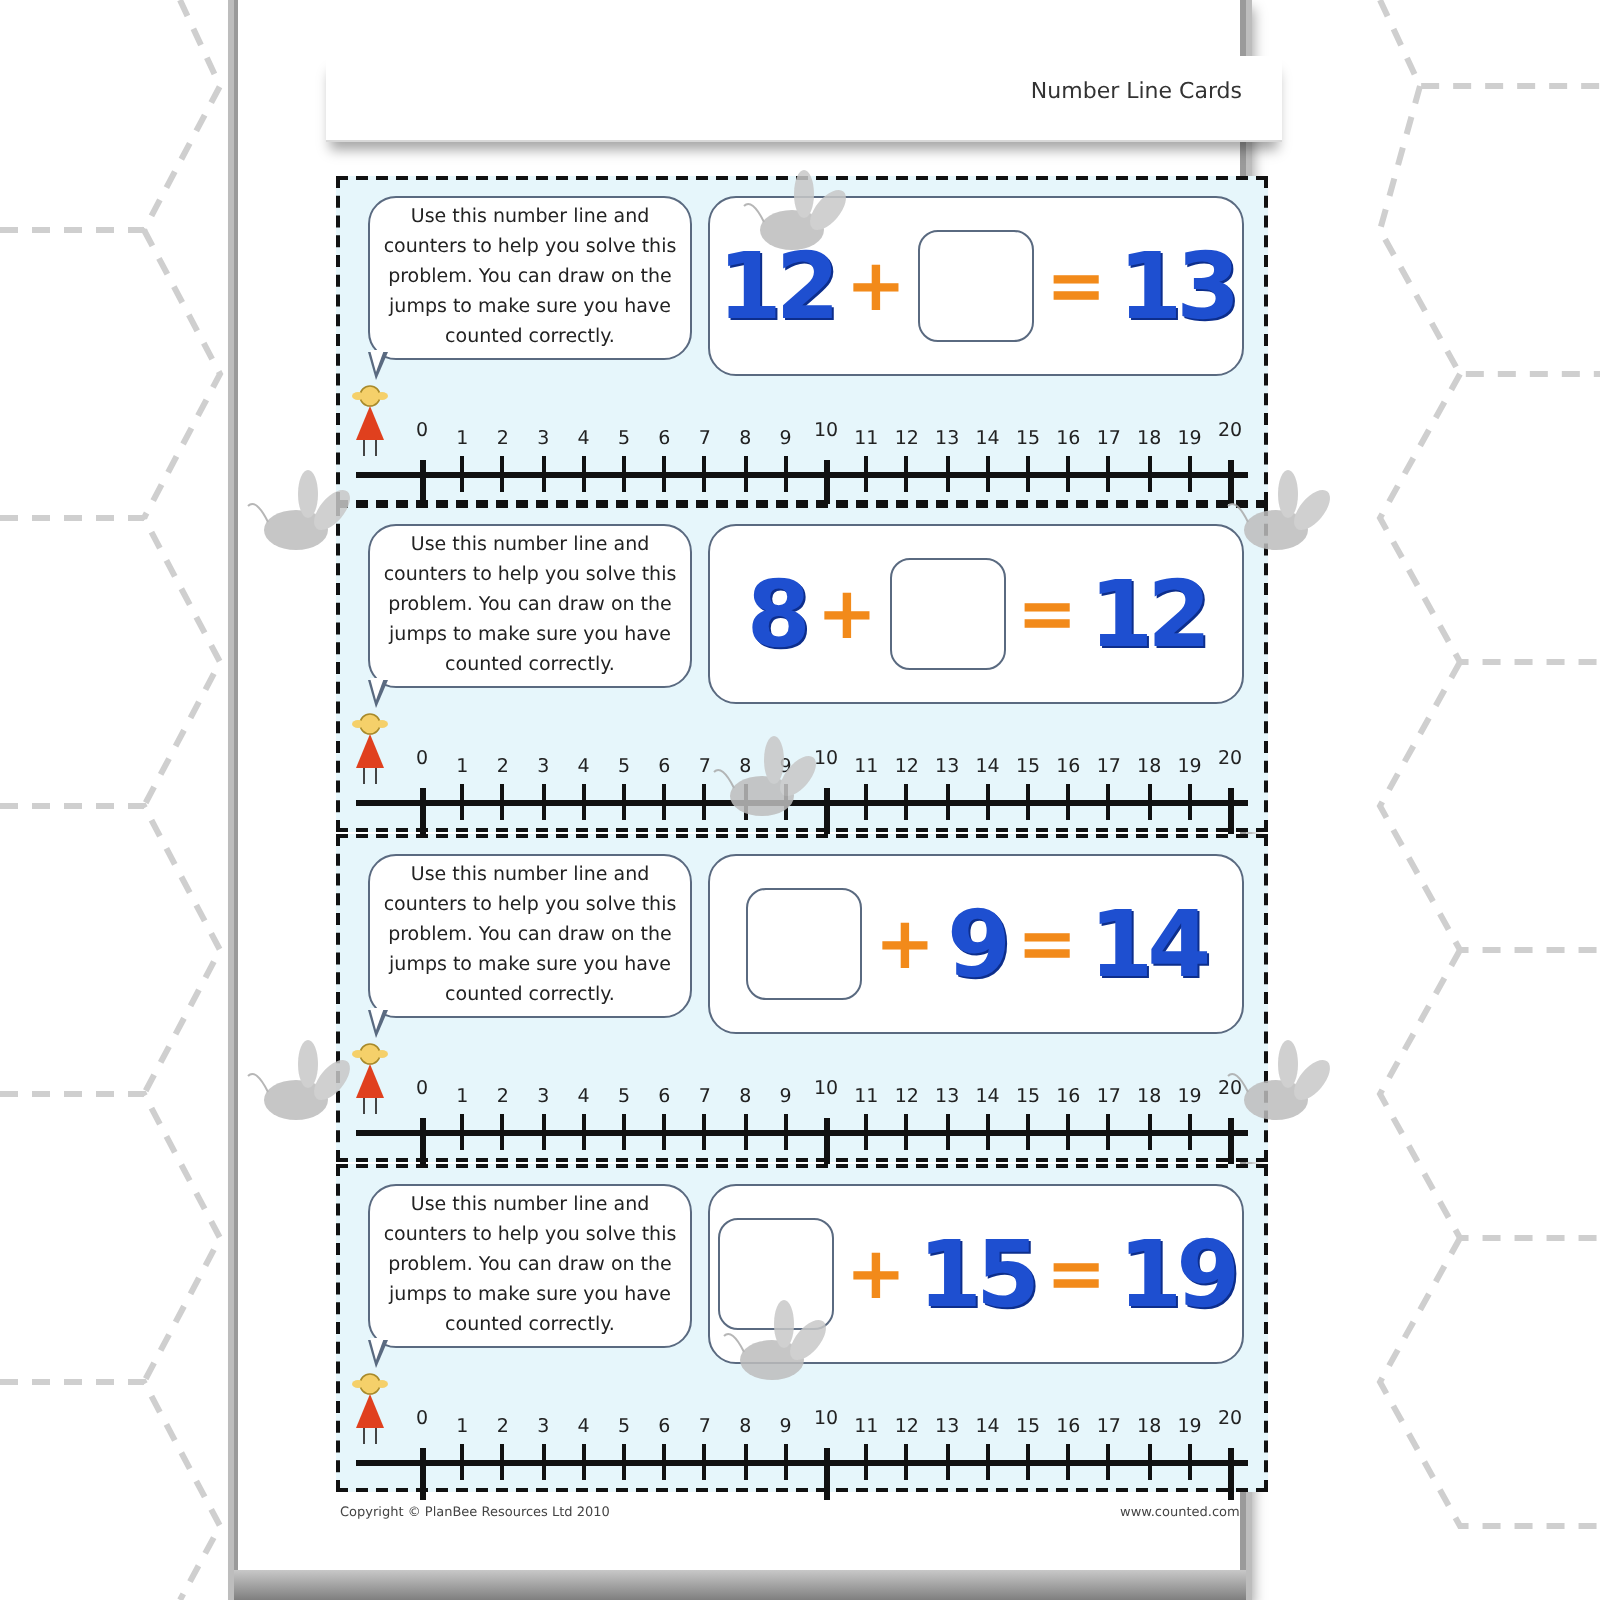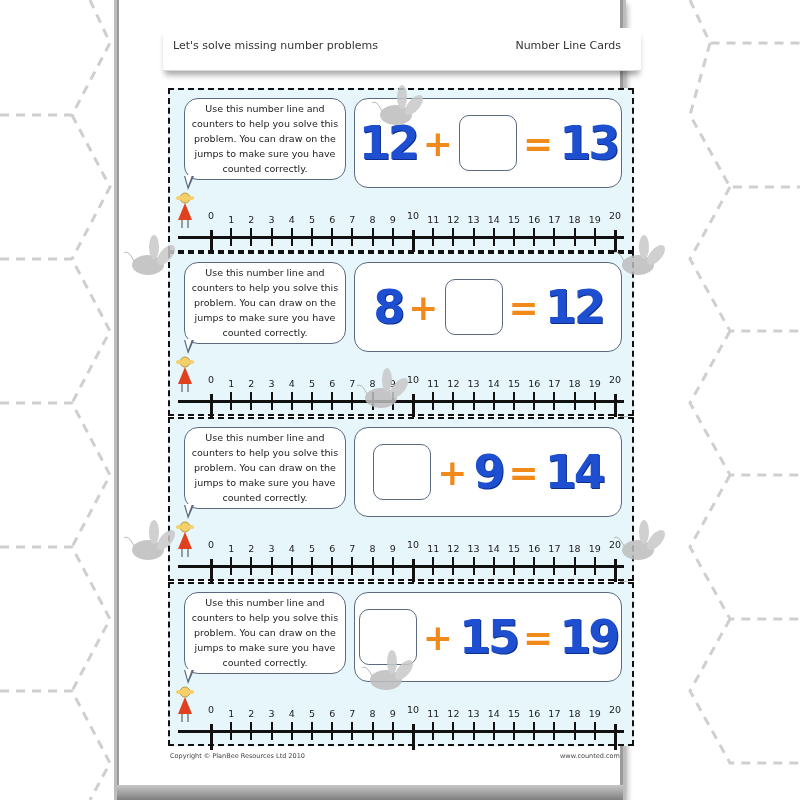--- a/index.html
+++ b/index.html
@@ -117,21 +117,20 @@
     <path d="M730 331 L690 403 L730 475 L800 475"></path>
     <path d="M730 475 L690 547 L730 619 L800 619"></path>
     <path d="M730 619 L690 691 L730 763 L800 763"></path>
   </g>
 </svg>
 
 <div class="page"></div>
 <div class="page-bottom-shadow"></div>
 
 <div class="header-bar">
-  <span class="header-title">Let's solve missing number problems</span>
   <span class="header-right">Number Line Cards</span>
 </div>
 
 <div id="cards-root">
     <div class="card" style="top: 88px;">
       <div class="bubble">
         <div>Use this number line and</div>
         <div>counters to help you solve this</div>
         <div>problem. You can draw on the</div>
         <div>jumps to make sure you have</div>

